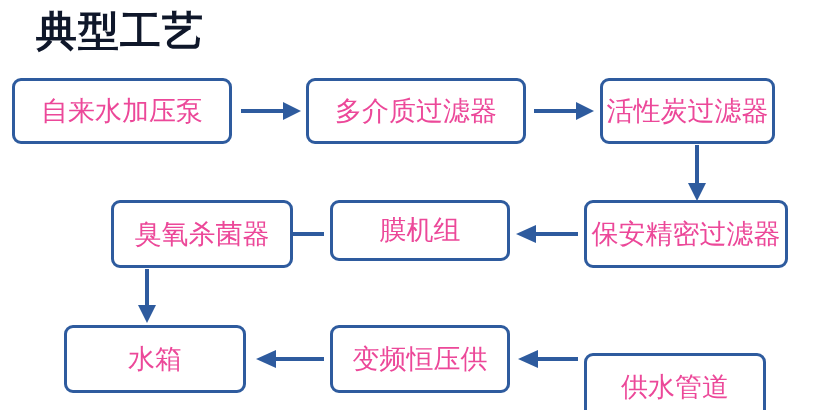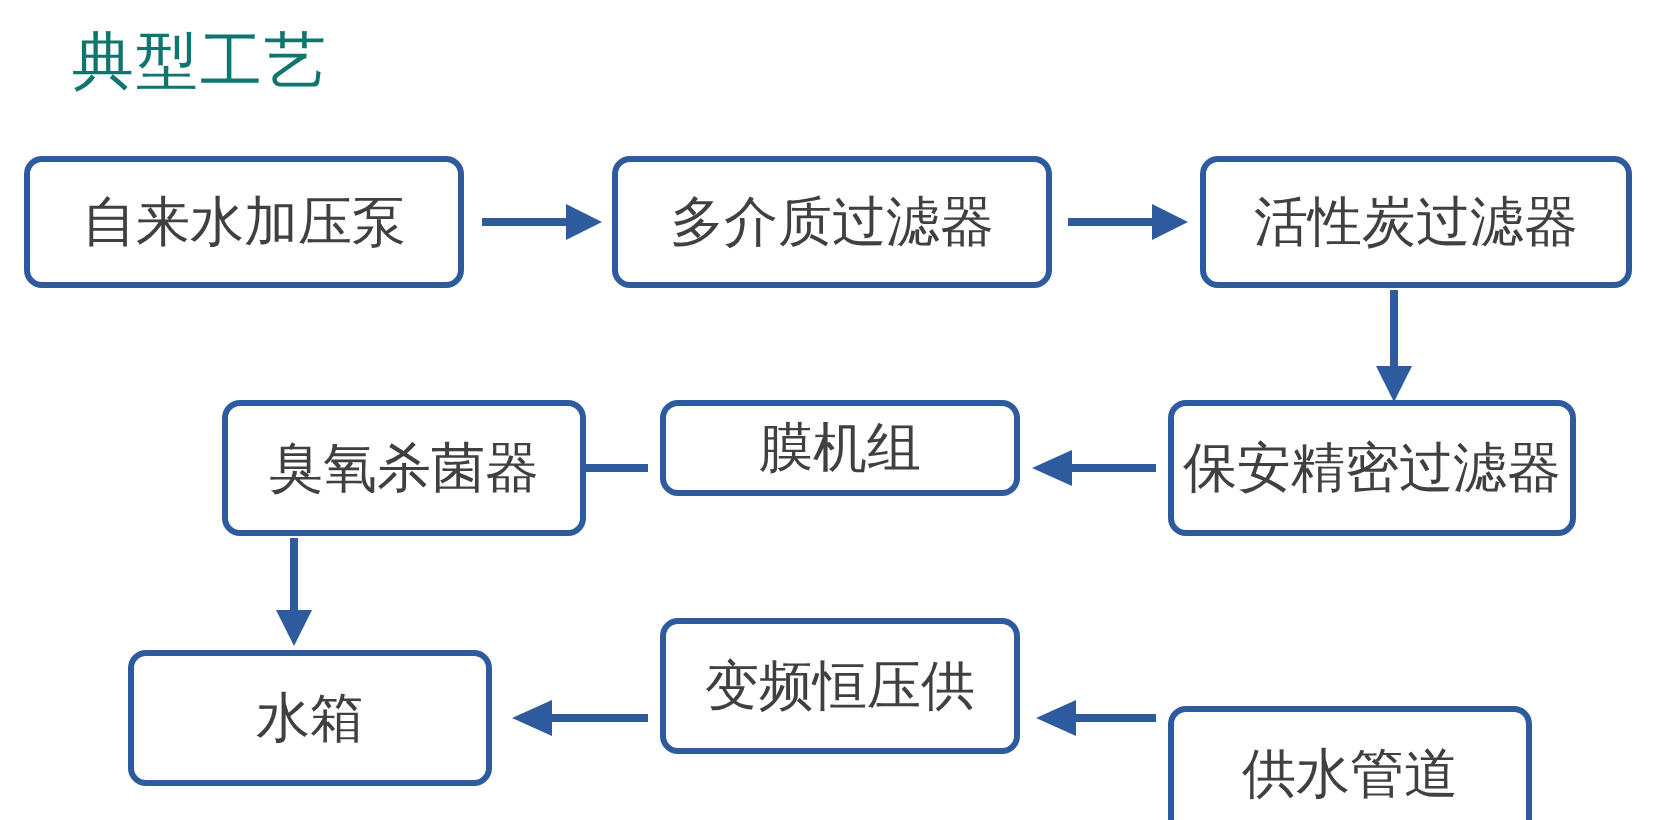--- a/index.html
+++ b/index.html
@@ -14,37 +14,37 @@
     position: relative;
     width: 829px;
     height: 410px;
     background: #ffffff;
     overflow: hidden;
   }
   #title {
     position: absolute;
     left: 36px;
     top: 4px;
-    font-size: 31px;
-    font-weight: normal;
-    color: #0f766e;
+    font-size: 41px;
+    font-weight: bold;
+    color: #0f172a;
     letter-spacing: 1px;
     line-height: 54px;
     white-space: nowrap;
   }
   .node {
     position: absolute;
     box-sizing: border-box;
     border: 3px solid #2e5b9e;
     border-radius: 9px;
     background: #ffffff;
     display: flex;
     align-items: center;
     justify-content: center;
-    color: #404040;
+    color: #ec4899;
     font-size: 27px;
     line-height: 1;
     white-space: nowrap;
   }
   .arrow {
     position: absolute;
   }
   .arrow svg {
     display: block;
     overflow: visible;
@@ -72,21 +72,21 @@
     <span>多介质过滤器</span>
   </div>
 
   <div class="arrow" style="left:534px; top:100px; width:60px; height:22px;">
     <svg width="60" height="22" viewBox="0 0 60 22">
       <line x1="0" y1="11" x2="44" y2="11" stroke="#2e5b9e" stroke-width="4"></line>
       <polygon points="42,2 60,11 42,20" fill="#2e5b9e"></polygon>
     </svg>
   </div>
 
-  <div class="node" style="left:600px; top:78px; width:216px; height:66px;">
+  <div class="node" style="left:600px; top:78px; width:175px; height:66px;">
     <span>活性炭过滤器</span>
   </div>
 
   <div class="arrow" style="left:686px; top:145px; width:22px; height:56px;">
     <svg width="22" height="56" viewBox="0 0 22 56">
       <line x1="11" y1="0" x2="11" y2="40" stroke="#2e5b9e" stroke-width="4"></line>
       <polygon points="2,38 11,56 20,38" fill="#2e5b9e"></polygon>
     </svg>
   </div>
 
@@ -94,21 +94,21 @@
     <span>保安精密过滤器</span>
   </div>
 
   <div class="arrow" style="left:516px; top:223px; width:62px; height:22px;">
     <svg width="62" height="22" viewBox="0 0 62 22">
       <line x1="18" y1="11" x2="62" y2="11" stroke="#2e5b9e" stroke-width="4"></line>
       <polygon points="20,2 0,11 20,20" fill="#2e5b9e"></polygon>
     </svg>
   </div>
 
-  <div class="node" style="left:330px; top:200px; width:180px; height:48px;text-align:center;">
+  <div class="node" style="left:330px; top:200px; width:180px; height:61px;text-align:center;">
     <span>膜机组</span>
   </div>
 
   <div class="arrow" style="left:256px; top:223px; width:68px; height:22px;">
     <svg width="68" height="22" viewBox="0 0 68 22">
       <line x1="18" y1="11" x2="68" y2="11" stroke="#2e5b9e" stroke-width="4"></line>
       <polygon points="20,2 0,11 20,20" fill="#2e5b9e"></polygon>
     </svg>
   </div>
 
@@ -127,21 +127,21 @@
     <span>水箱</span>
   </div>
 
   <div class="arrow" style="left:256px; top:348px; width:68px; height:22px;">
     <svg width="68" height="22" viewBox="0 0 68 22">
       <line x1="18" y1="11" x2="68" y2="11" stroke="#2e5b9e" stroke-width="4"></line>
       <polygon points="20,2 0,11 20,20" fill="#2e5b9e"></polygon>
     </svg>
   </div>
 
-  <div class="node" style="left:330px; top:309px; width:180px; height:68px;">
+  <div class="node" style="left:330px; top:325px; width:180px; height:68px;">
     <span>变频恒压供</span>
   </div>
 
   <div class="arrow" style="left:518px; top:348px; width:60px; height:22px;">
     <svg width="60" height="22" viewBox="0 0 60 22">
       <line x1="18" y1="11" x2="60" y2="11" stroke="#2e5b9e" stroke-width="4"></line>
       <polygon points="20,2 0,11 20,20" fill="#2e5b9e"></polygon>
     </svg>
   </div>
 

